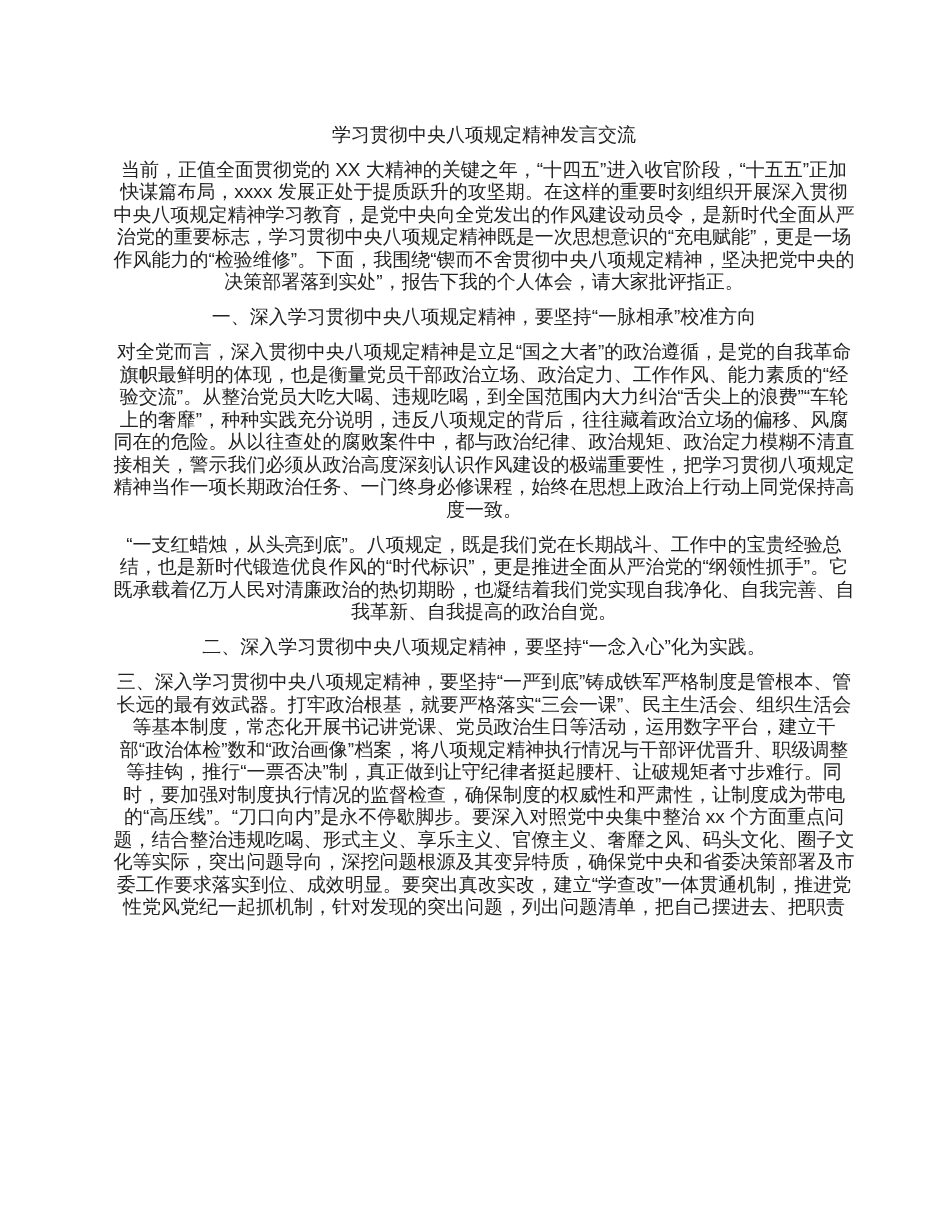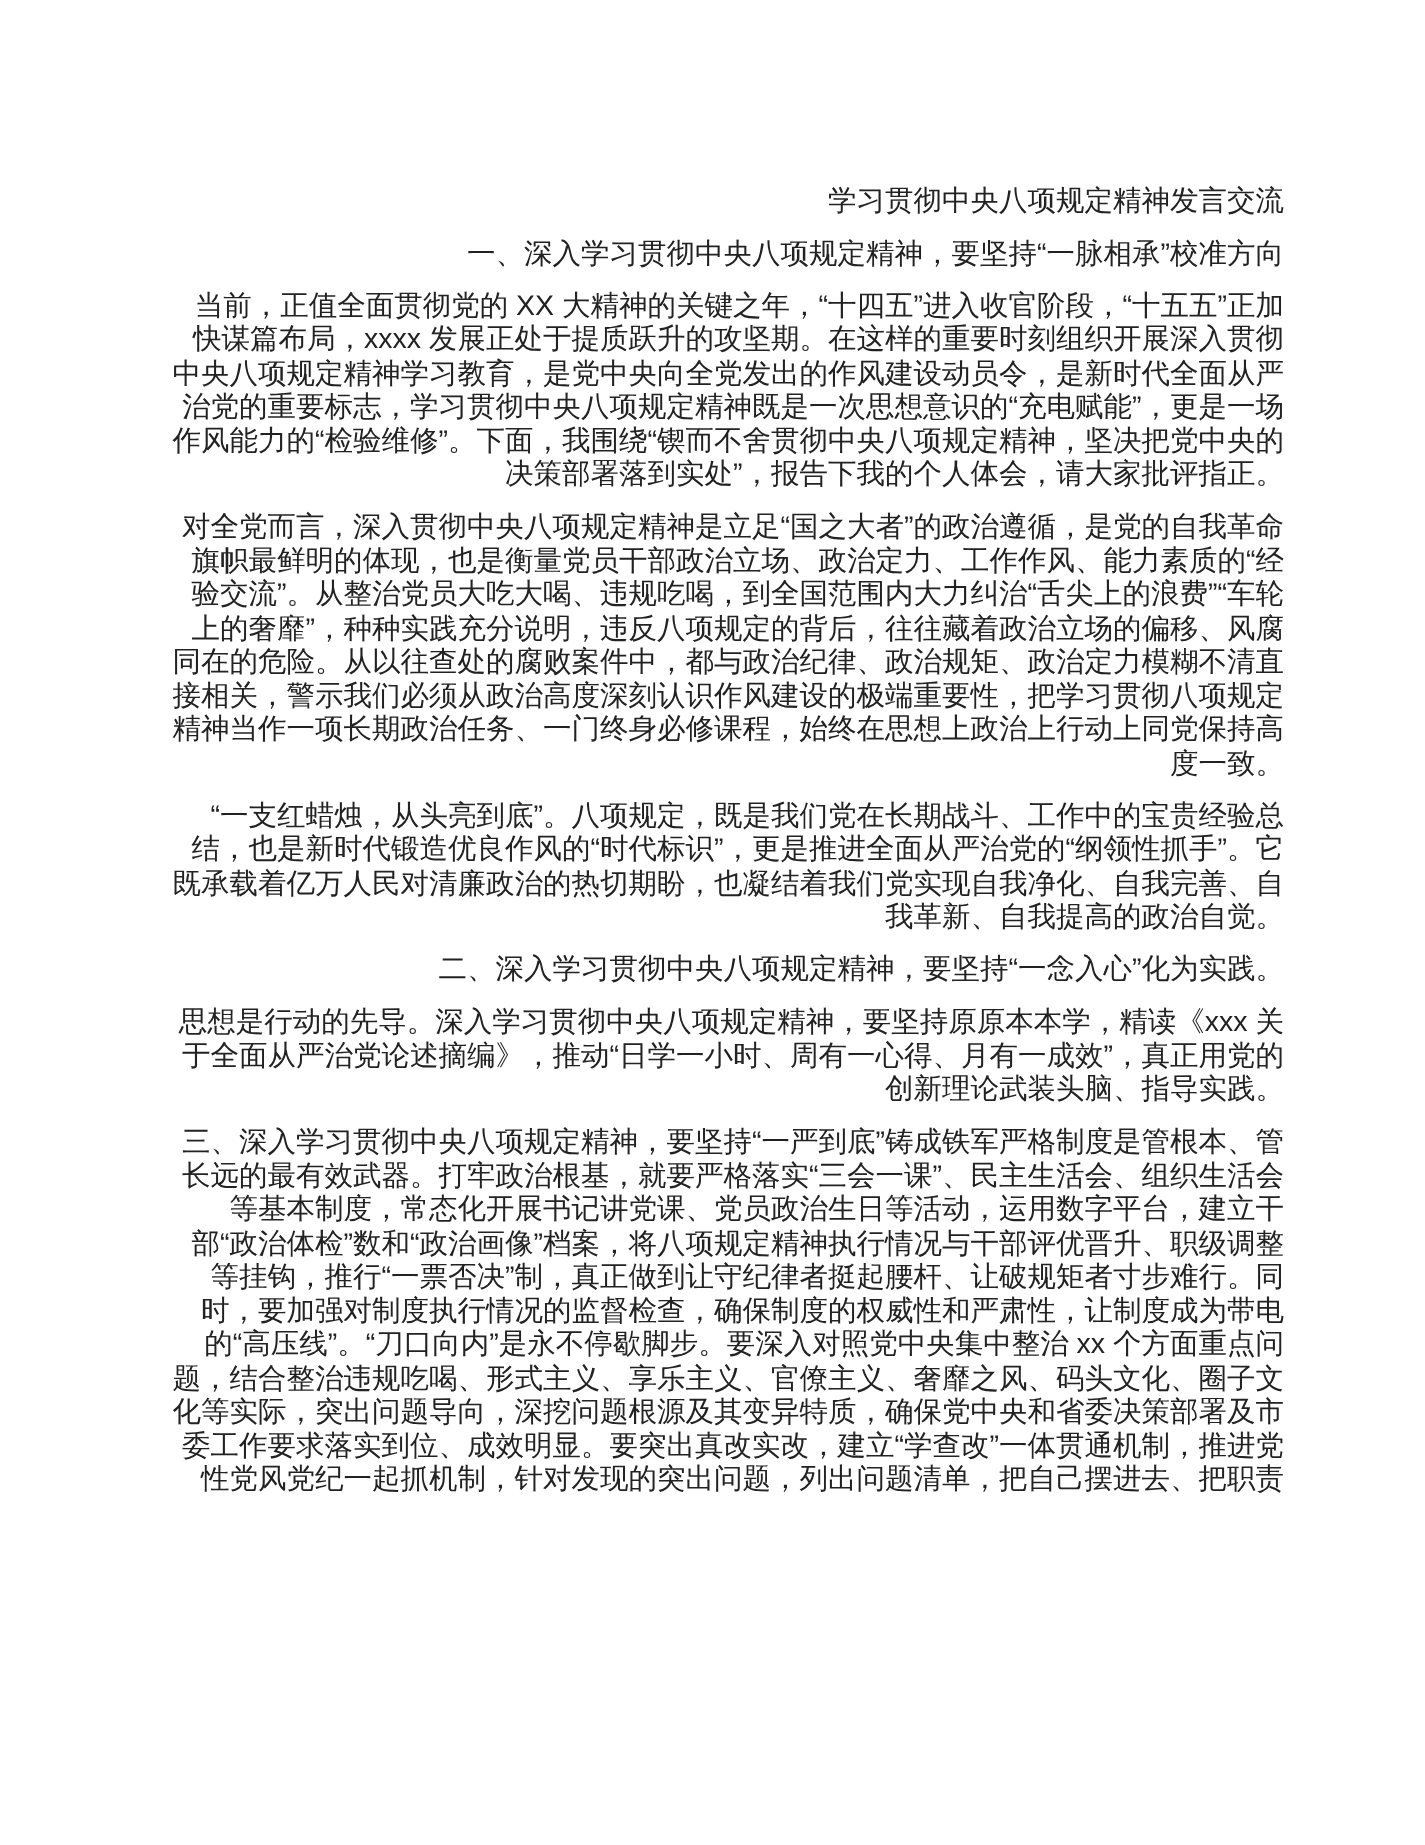--- a/index.html
+++ b/index.html
@@ -16,31 +16,30 @@
     padding: 111px 94px 0 112px;
     overflow: hidden;
     font-family: "Liberation Sans", "DejaVu Sans", sans-serif;
     font-size: 19px;
     line-height: 22.5px;
     color: #222222;
   }
   .block {
     margin: 12.5px 0;
     padding: 0;
-    text-align: right;
+    text-align: center;
     word-break: break-all;
     overflow-wrap: break-word;
     font-weight: normal;
   }
 </style>
 </head>
 <body>
 
 <div class="page">
   <p class="block">学习贯彻中央八项规定精神发言交流</p>
+  <p class="block">当前，正值全面贯彻党的 XX 大精神的关键之年，“十四五”进入收官阶段，“十五五”正加快谋篇布局，xxxx 发展正处于提质跃升的攻坚期。在这样的重要时刻组织开展深入贯彻中央八项规定精神学习教育，是党中央向全党发出的作风建设动员令，是新时代全面从严治党的重要标志，学习贯彻中央八项规定精神既是一次思想意识的“充电赋能”，更是一场作风能力的“检验维修”。下面，我围绕“锲而不舍贯彻中央八项规定精神，坚决把党中央的决策部署落到实处”，报告下我的个人体会，请大家批评指正。</p>
   <p class="block">一、深入学习贯彻中央八项规定精神，要坚持“一脉相承”校准方向</p>
-  <p class="block">当前，正值全面贯彻党的 XX 大精神的关键之年，“十四五”进入收官阶段，“十五五”正加快谋篇布局，xxxx 发展正处于提质跃升的攻坚期。在这样的重要时刻组织开展深入贯彻中央八项规定精神学习教育，是党中央向全党发出的作风建设动员令，是新时代全面从严治党的重要标志，学习贯彻中央八项规定精神既是一次思想意识的“充电赋能”，更是一场作风能力的“检验维修”。下面，我围绕“锲而不舍贯彻中央八项规定精神，坚决把党中央的决策部署落到实处”，报告下我的个人体会，请大家批评指正。</p>
   <p class="block">对全党而言，深入贯彻中央八项规定精神是立足“国之大者”的政治遵循，是党的自我革命旗帜最鲜明的体现，也是衡量党员干部政治立场、政治定力、工作作风、能力素质的“经验交流”。从整治党员大吃大喝、违规吃喝，到全国范围内大力纠治“舌尖上的浪费”“车轮上的奢靡”，种种实践充分说明，违反八项规定的背后，往往藏着政治立场的偏移、风腐同在的危险。从以往查处的腐败案件中，都与政治纪律、政治规矩、政治定力模糊不清直接相关，警示我们必须从政治高度深刻认识作风建设的极端重要性，把学习贯彻八项规定精神当作一项长期政治任务、一门终身必修课程，始终在思想上政治上行动上同党保持高度一致。</p>
   <p class="block">“一支红蜡烛，从头亮到底”。八项规定，既是我们党在长期战斗、工作中的宝贵经验总结，也是新时代锻造优良作风的“时代标识”，更是推进全面从严治党的“纲领性抓手”。它既承载着亿万人民对清廉政治的热切期盼，也凝结着我们党实现自我净化、自我完善、自我革新、自我提高的政治自觉。</p>
   <p class="block">二、深入学习贯彻中央八项规定精神，要坚持“一念入心”化为实践。</p>
-  <p class="block">思想是行动的先导。深入学习贯彻中央八项规定精神，要坚持原原本本学，精读《xxx 关于全面从严治党论述摘编》，推动“日学一小时、周有一心得、月有一成效”，真正用党的创新理论武装头脑、指导实践。</p>
   <p class="block">三、深入学习贯彻中央八项规定精神，要坚持“一严到底”铸成铁军严格制度是管根本、管长远的最有效武器。打牢政治根基，就要严格落实“三会一课”、民主生活会、组织生活会等基本制度，常态化开展书记讲党课、党员政治生日等活动，运用数字平台，建立干部“政治体检”数和“政治画像”档案，将八项规定精神执行情况与干部评优晋升、职级调整等挂钩，推行“一票否决”制，真正做到让守纪律者挺起腰杆、让破规矩者寸步难行。同时，要加强对制度执行情况的监督检查，确保制度的权威性和严肃性，让制度成为带电的“高压线”。“刀口向内”是永不停歇脚步。要深入对照党中央集中整治 xx 个方面重点问题，结合整治违规吃喝、形式主义、享乐主义、官僚主义、奢靡之风、码头文化、圈子文化等实际，突出问题导向，深挖问题根源及其变异特质，确保党中央和省委决策部署及市委工作要求落实到位、成效明显。要突出真改实改，建立“学查改”一体贯通机制，推进党性党风党纪一起抓机制，针对发现的突出问题，列出问题清单，把自己摆进去、把职责</p>
 </div>
 
 </body></html>

